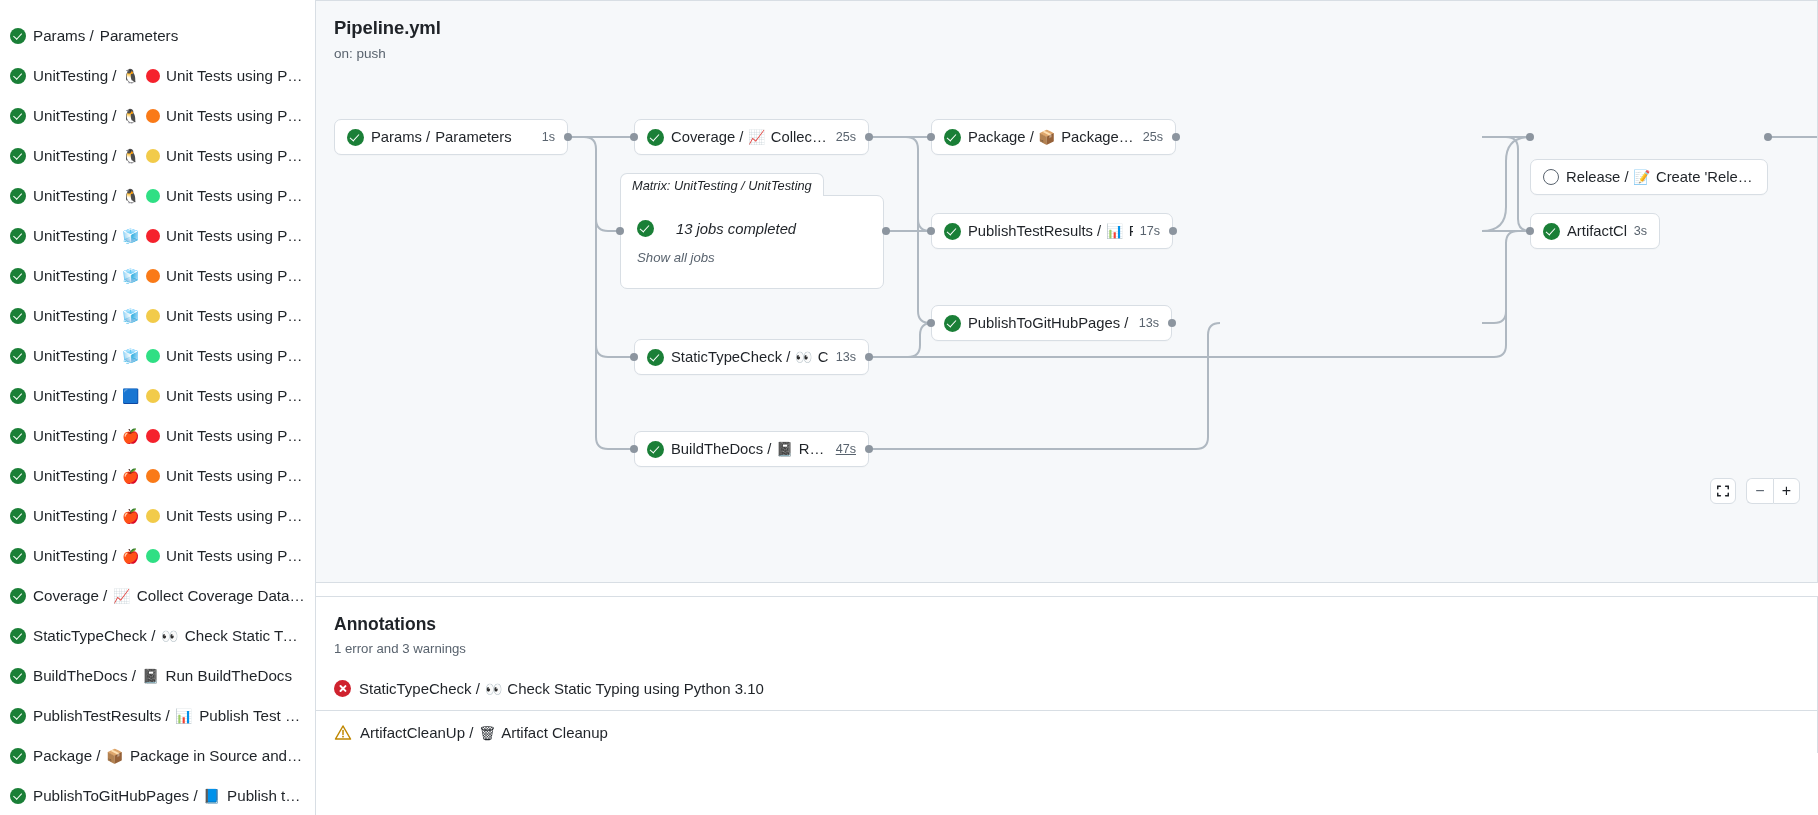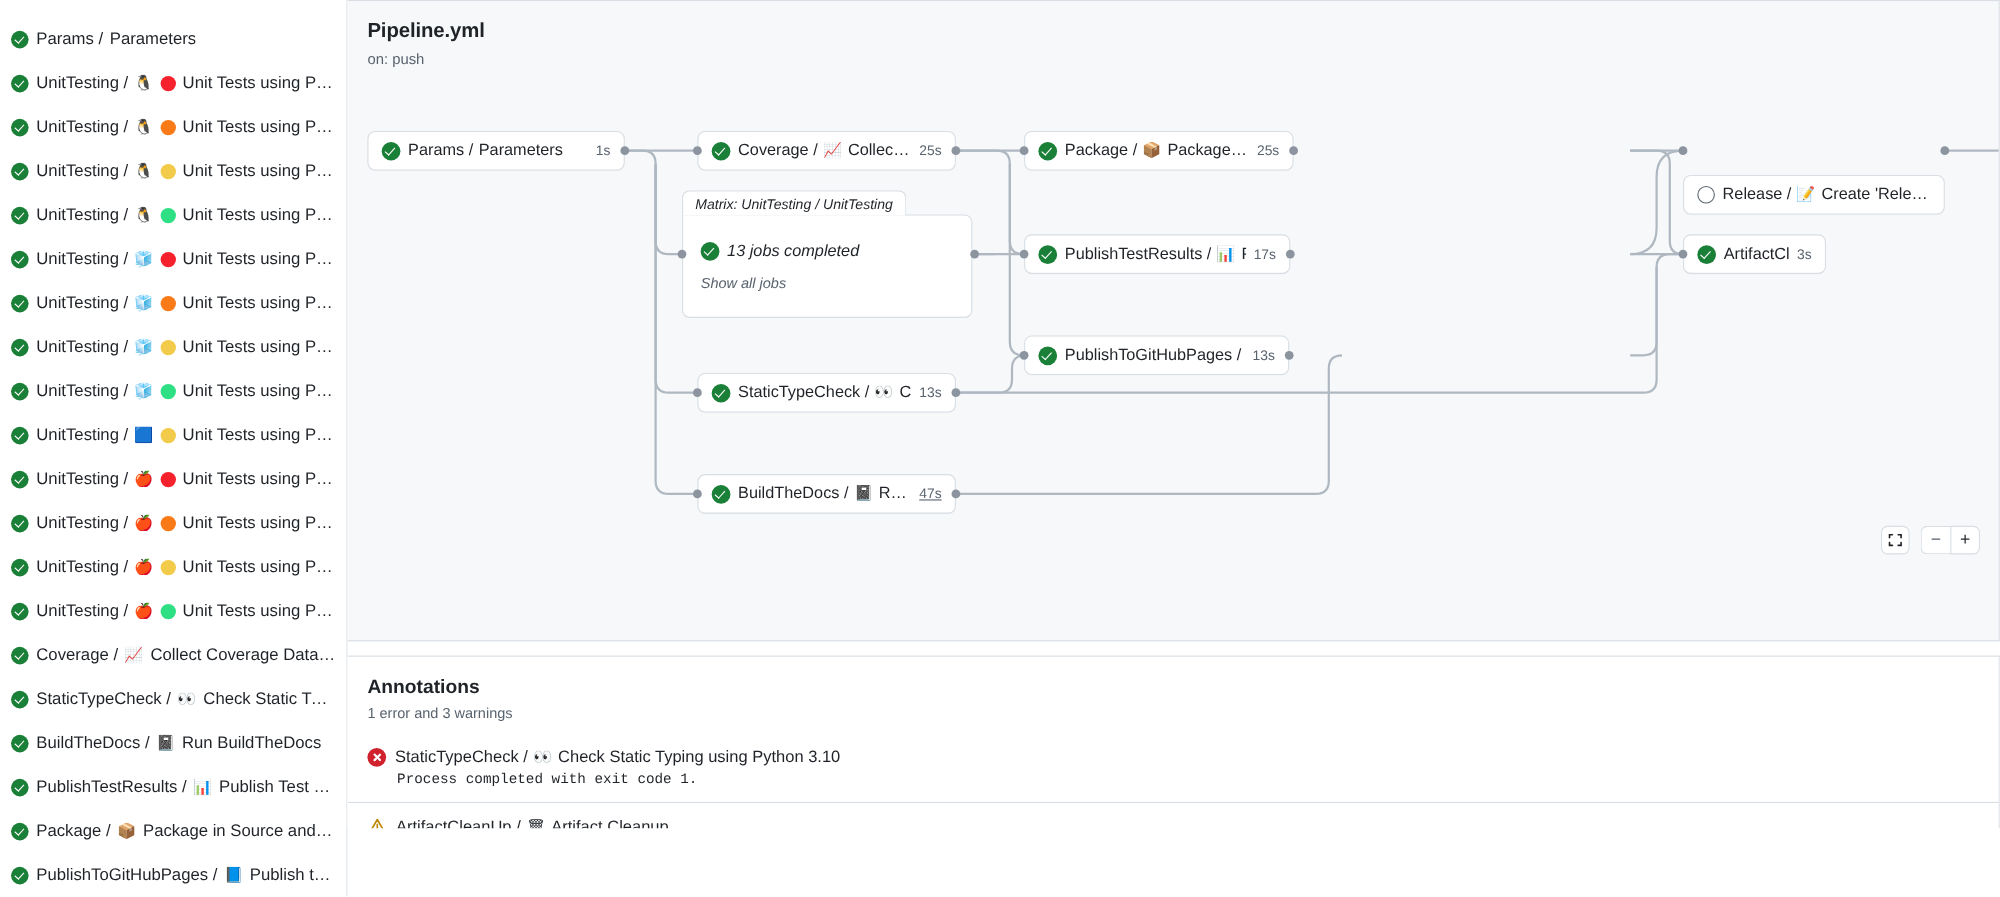--- a/index.html
+++ b/index.html
@@ -161,21 +161,21 @@
   .matrix-body {
     position: absolute; left: 0; top: 22px;
     width: 264px; height: 94px;
     background: #ffffff;
     border: 1px solid #d8dee4;
     border-radius: 0 7px 7px 7px;
     z-index: 2;
   }
   .matrix-jobs {
     position: absolute; left: 16px; top: 24px;
-    display: flex; align-items: center; gap: 7px;
+    display: flex; align-items: center; gap: 22px;
     font-size: 14.8px; color:#1f2328;
   }
   .matrix-showall {
     position: absolute; left: 16px; top: 54px;
     font-size: 13.2px; color: #59636e; cursor: pointer;
   }
 
   
   .zoom-controls {
     position: absolute; right: 17px; bottom: 78px;
@@ -595,21 +595,20 @@
       <div class="ann-list" id="ann-list">
           <div class="ann-row">
             <div class="ann-head">
               <span class="ico-err"></span>
               <span class="ntext">
                 <span>StaticTypeCheck / </span>
                 <span class="emoji">👀</span>
                 <span>Check Static Typing using Python 3.10</span>
               </span>
             </div>
-            <div class="ann-msg">Process completed with exit code 1.</div>
           </div>
           <div class="ann-row">
             <div class="ann-head">
               <span class="ico-warn"><svg width="18" height="17" viewBox="0 0 18 17" fill="none" stroke="#bf8700" stroke-width="1.5" stroke-linejoin="round">
                   <path d="M9 2 L16.5 15 L1.5 15 Z"></path>
                   <path d="M9 6.5 V10.5" stroke-linecap="round"></path>
                   <path d="M9 12.6 V12.7" stroke-linecap="round" stroke-width="1.8"></path>
                 </svg></span>
               <span class="ntext">
                 <span>ArtifactCleanUp / </span>

